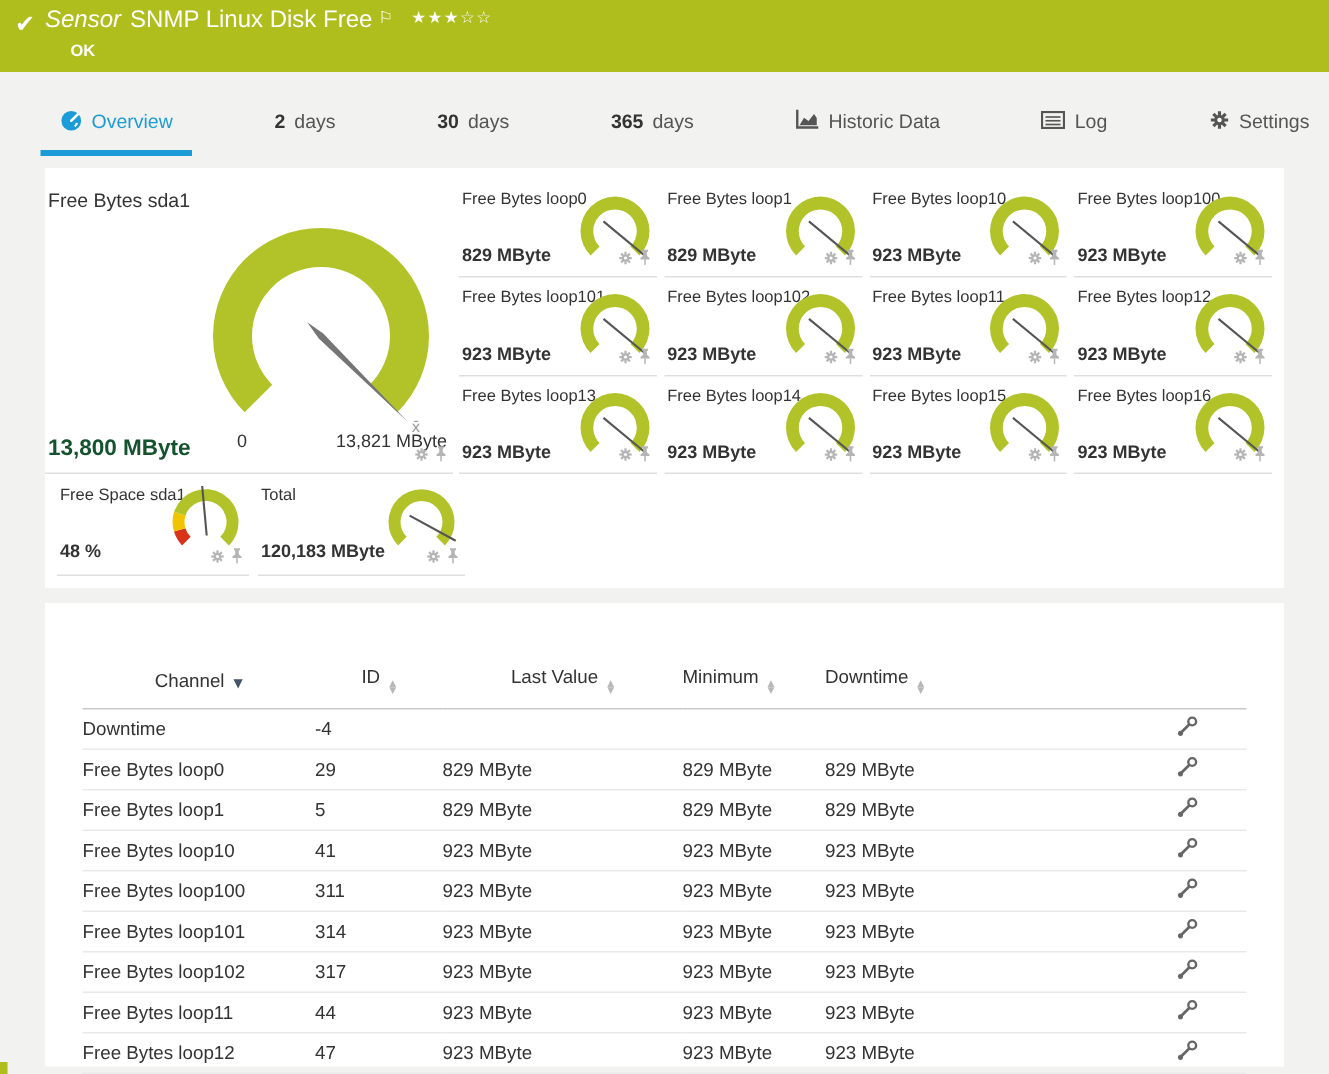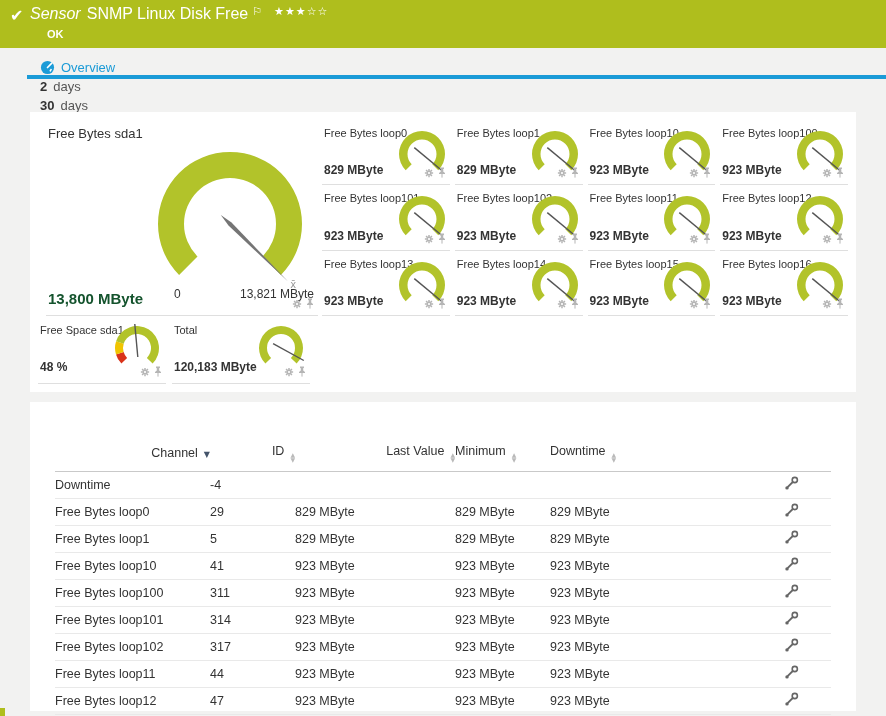--- a/index.html
+++ b/index.html
@@ -11,52 +11,52 @@
   
   .topbar { position:absolute; left:0; top:0; width:886px; height:48px; background:#afbe1d; color:#fff; }
   .topbar .check { position:absolute; left:10px; top:6px; font-size:16px; font-family:"DejaVu Sans",sans-serif; }
   .title-line { position:absolute; left:30px; top:5px; font-size:16px; white-space:nowrap; }
   .title-line em { margin-right:6px; }
   .title-line .flag { font-size:11px; vertical-align:top; margin-left:4px; font-family:"DejaVu Sans",sans-serif; }
   .title-line .stars { font-size:11px; margin-left:12px; vertical-align:top; letter-spacing:1px; font-family:"DejaVu Sans",sans-serif; }
   .topbar .status { position:absolute; left:47px; top:28px; font-size:11px; font-weight:bold; }
   
   .tabs { position:absolute; left:0; top:60px; width:886px; height:44px; display:flex; align-items:stretch;
-          justify-content:space-between; padding-left:27px;flex-direction:column; }
+          justify-content:space-between; padding-left:27px; }
   .tab { display:flex; align-items:center; gap:6px; padding:0 13px; font-size:13px; color:#555;
          border-bottom:4px solid transparent; white-space:nowrap; cursor:pointer; }
   .tab.active { color:#1b9bd7; border-bottom-color:#1b9bd7; }
   .tab strong { color:#333; font-weight:bold; }
   .tab .ticon { display:inline-flex; align-items:center; }
   
   .card { position:absolute; background:#fff; }
   .gauges-card { left:30px; top:112px; width:826px; height:280px; }
   .gauges-top { display:flex; padding-top:8px; height:204px; }
-  .big-cell { width:272px; margin-left:16px; position:relative; border-bottom:1px solid #dfdfdf; }
+  .big-cell { width:272px; margin-left:0; position:relative; border-bottom:1px solid #dfdfdf; }
   .cell-title { position:absolute; top:6px; left:2px; font-size:13px; color:#333; }
   .big-gauge-svg { position:absolute; right:2px; top:22px; }
   .scale-min { position:absolute; bottom:14px; left:128px; font-size:12px; color:#333; }
   .scale-max { position:absolute; bottom:14px; right:4px; font-size:12px; color:#333; }
   .big-value { position:absolute; bottom:8px; left:2px; font-size:15px; font-weight:bold; color:#14532d; }
   .cell-icons { position:absolute; bottom:2px; right:4px; display:flex; gap:4px; align-items:center; }
   .small-grid { flex:1; margin-right:8px; margin-left:4px; display:grid; grid-template-columns:repeat(4,1fr);
                 grid-auto-rows:65.33px; column-gap:5px; }
   .small-cell { position:relative; border-bottom:1px solid #dfdfdf; }
   .small-title { position:absolute; top:7px; left:2px; font-size:11px; color:#333; white-space:nowrap; }
   .small-value { position:absolute; bottom:7px; left:2px; font-size:12px; font-weight:bold; color:#333; }
   .small-gauge-svg { position:absolute; top:9px; right:2px; }
   .bottom-row { display:flex; margin-left:8px; height:68px; }
   .mini-cell { position:relative; border-bottom:1px solid #dfdfdf; margin-right:6px;text-decoration:underline; }
   .mini-cell .small-title { top:8px; }
   .mini-cell .small-value { bottom:9px; }
   .mini-gauge-svg { position:absolute; top:8px; right:4px; }
   
   .table-card { left:30px; top:402px; width:826px; height:309px; padding:36px 25px 0 25px; }
   table { width:100%; border-collapse:collapse; font-size:12.5px; color:#333; table-layout:fixed; }
-  th { text-align:right; font-weight:normal; padding:6px 0 9px 0; border-bottom:1px solid #c9c9c9; color:#333; }
+  th { text-align:center; font-weight:normal; padding:6px 0 9px 0; border-bottom:1px solid #c9c9c9; color:#333; }
   td { padding:0; height:27px; border-bottom:1px solid #e9e9e9; overflow:hidden; white-space:nowrap; }
   .col-channel { width:155px; } .col-id { width:85px; } .col-last { width:160px; }
   .col-min { width:95px; } .col-max { width:150px; } .col-set { width:auto; }
   th.right, td.right { text-align:left; }
   td.set-cell, th.set-cell { text-align:right; padding-right:32px; }
   .sort-arrows { display:inline-flex; flex-direction:column; margin-left:6px; vertical-align:-2px; }
   .sort-arrows span { font-size:6px; line-height:5px; color:#b9b9b9; font-family:"DejaVu Sans",sans-serif; }
   .sorted-arrow { font-size:8px; color:#44546a; margin-left:6px; font-family:"DejaVu Sans",sans-serif; }
   .wrench-btn { display:inline-block; cursor:pointer; }
   

